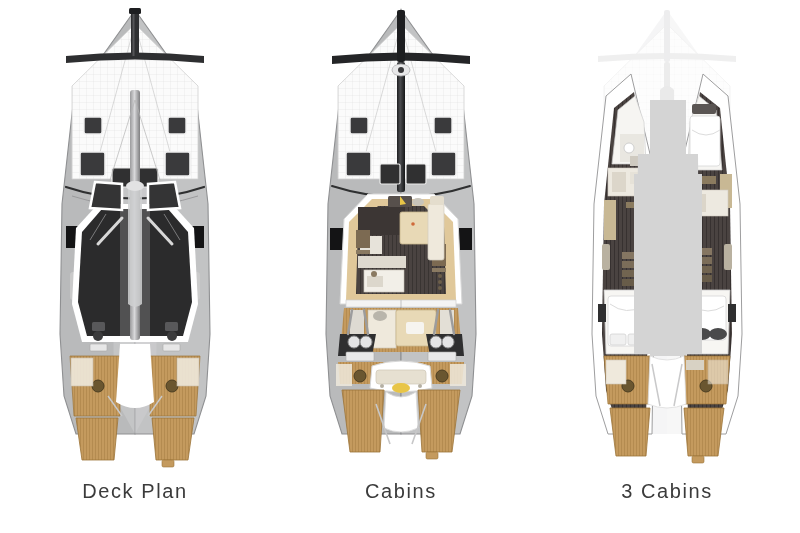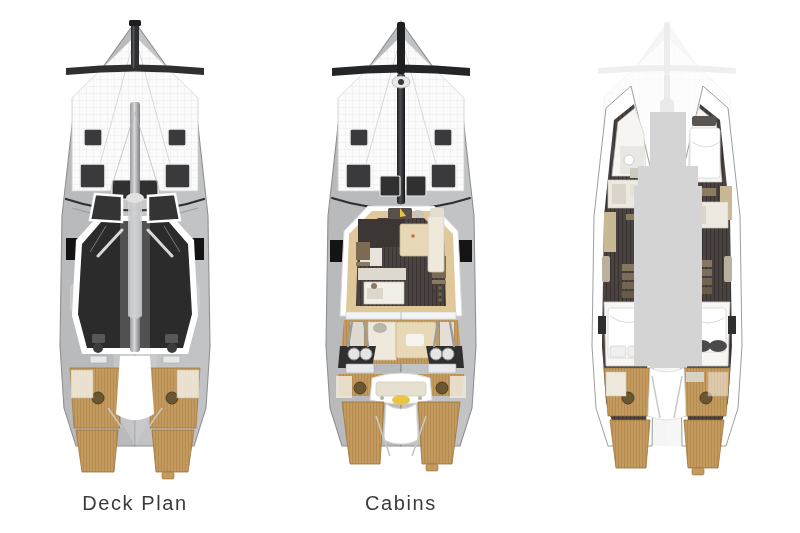--- a/index.html
+++ b/index.html
@@ -16,21 +16,21 @@
     position: relative;
   }
   #layout-sheet {
     position: relative;
     width: 800px;
     height: 533px;
     background: #ffffff;
   }
   .plan-panel {
     position: absolute;
-    top: 12px;
+    top: 0;
     height: 408px;
     width: 266px;
   }
   #panel-deck   { left: 2px; }
   #panel-salon  { left: 268px; }
   #panel-cabins { left: 534px; }
 
   .plan-figure {
     position: absolute;
     top: 4px;
@@ -420,15 +420,16 @@
 
         <g>
           <path d="M76 404 L116 404 L112 452 L82 452 Z" fill="url(#teakLines3)" stroke="#9c7437" stroke-width="0.8"></path>
           <path d="M190 404 L150 404 L154 452 L184 452 Z" fill="url(#teakLines3)" stroke="#9c7437" stroke-width="0.8"></path>
           <path d="M116 352 Q133 360 150 352 L152 400 Q133 408 114 400 Z" fill="#ffffff" stroke="#dcdcdc" stroke-width="0.8"></path>
           <path d="M118 360 L126 402 M148 360 L140 402" stroke="#c9c9ca" stroke-width="1.5" fill="none"></path>
           <rect x="158" y="452" width="12" height="7" rx="1.5" fill="#c49a5e" stroke="#9c7437" stroke-width="0.6"></rect>
         </g>
       </svg>
     </div>
+    <div class="plan-caption">3 Cabins</div>
   </div>
 
 </div>
 
 </body></html>

